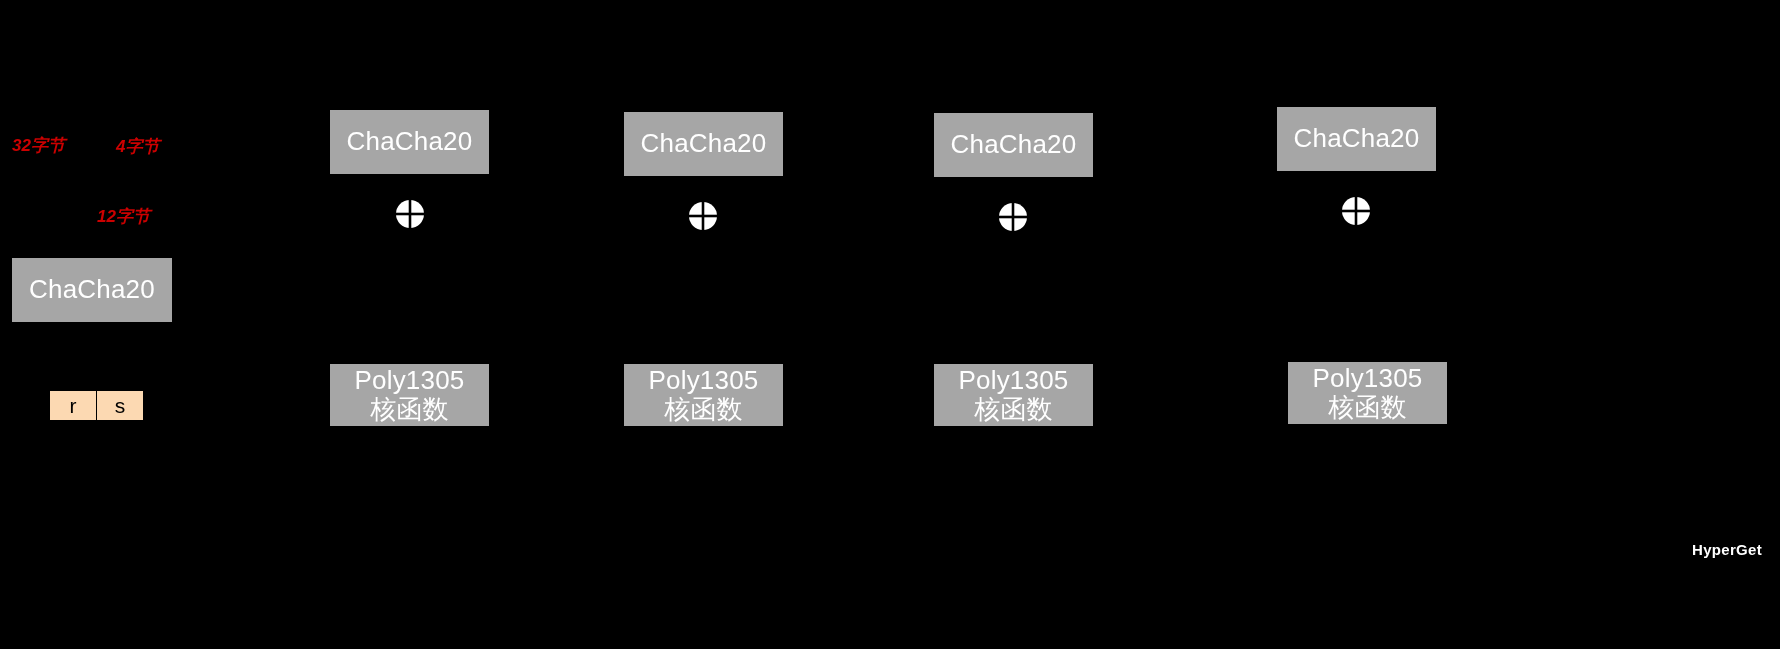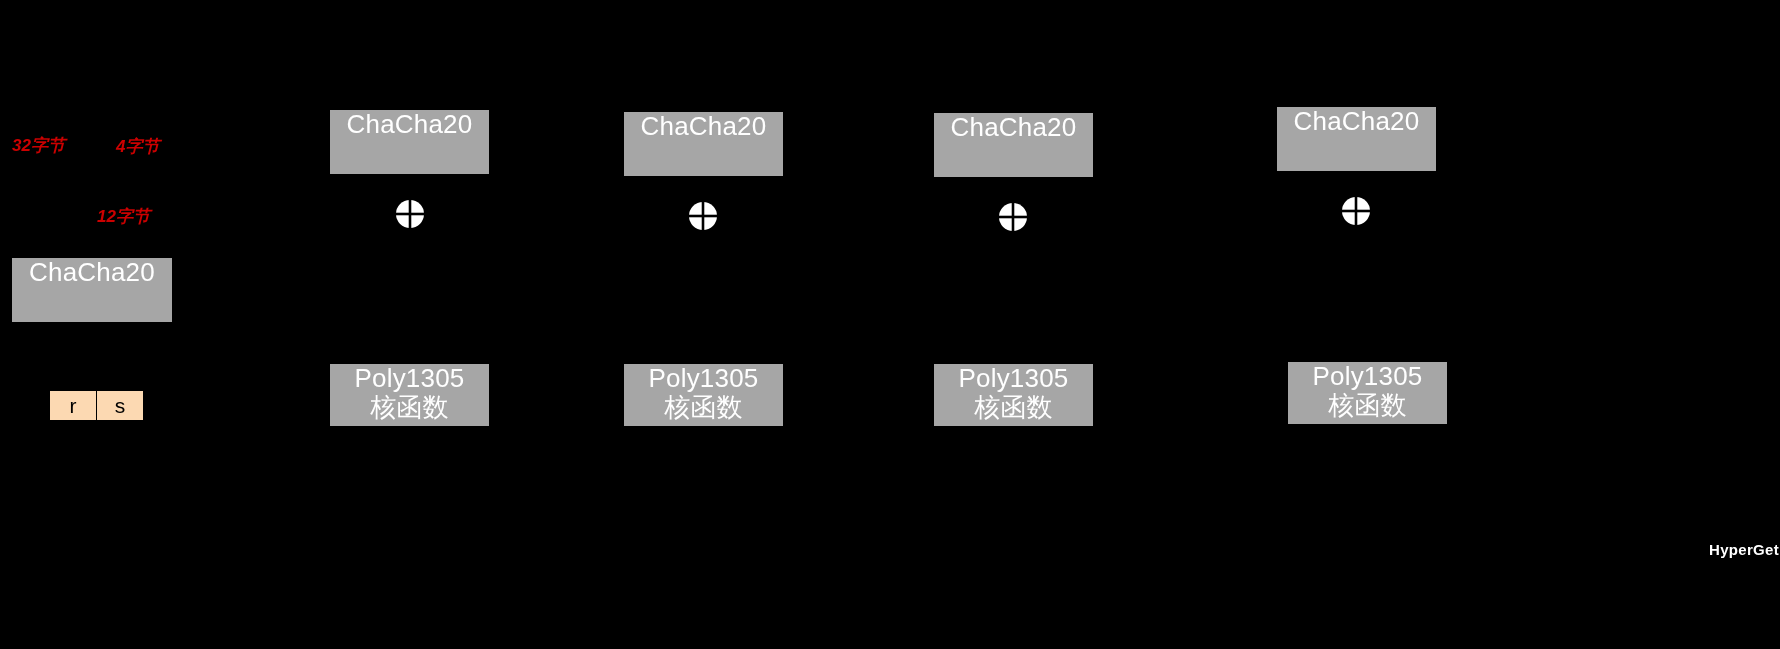--- a/index.html
+++ b/index.html
@@ -31,20 +31,21 @@
     box-sizing: border-box;
   }
 
   
   .gbox {
     background: #a6a6a6;
     color: #ffffff;
     display: flex;
     flex-direction: column;
     align-items: center;
+    justify-content: center;
     text-align: center;
     line-height: 1.12;
     font-weight: 400;
     letter-spacing: 0.2px;
     font-size: 26px;
   }
   .gbox .l1 { display: block; }
   .gbox .l2 { display: block; }
 
   
@@ -173,15 +174,15 @@
       <line x1="15" y1="0" x2="15" y2="30" stroke="#000000" stroke-width="2.6"></line>
       <line x1="0" y1="15" x2="30" y2="15" stroke="#000000" stroke-width="2.6"></line>
     </svg>
   </div>
 
   <div class="node gbox" style="left:1288px; top:362px; width:159px; height:62px;">
     <span class="l1">Poly1305</span>
     <span class="l2">核函数</span>
   </div>
 
-  <div class="watermark" style="left:1692px; top:541px;margin-left:17px;">HyperGet</div>
+  <div class="watermark" style="left:1692px; top:541px;">HyperGet</div>
 
 </div>
 
 </body></html>

